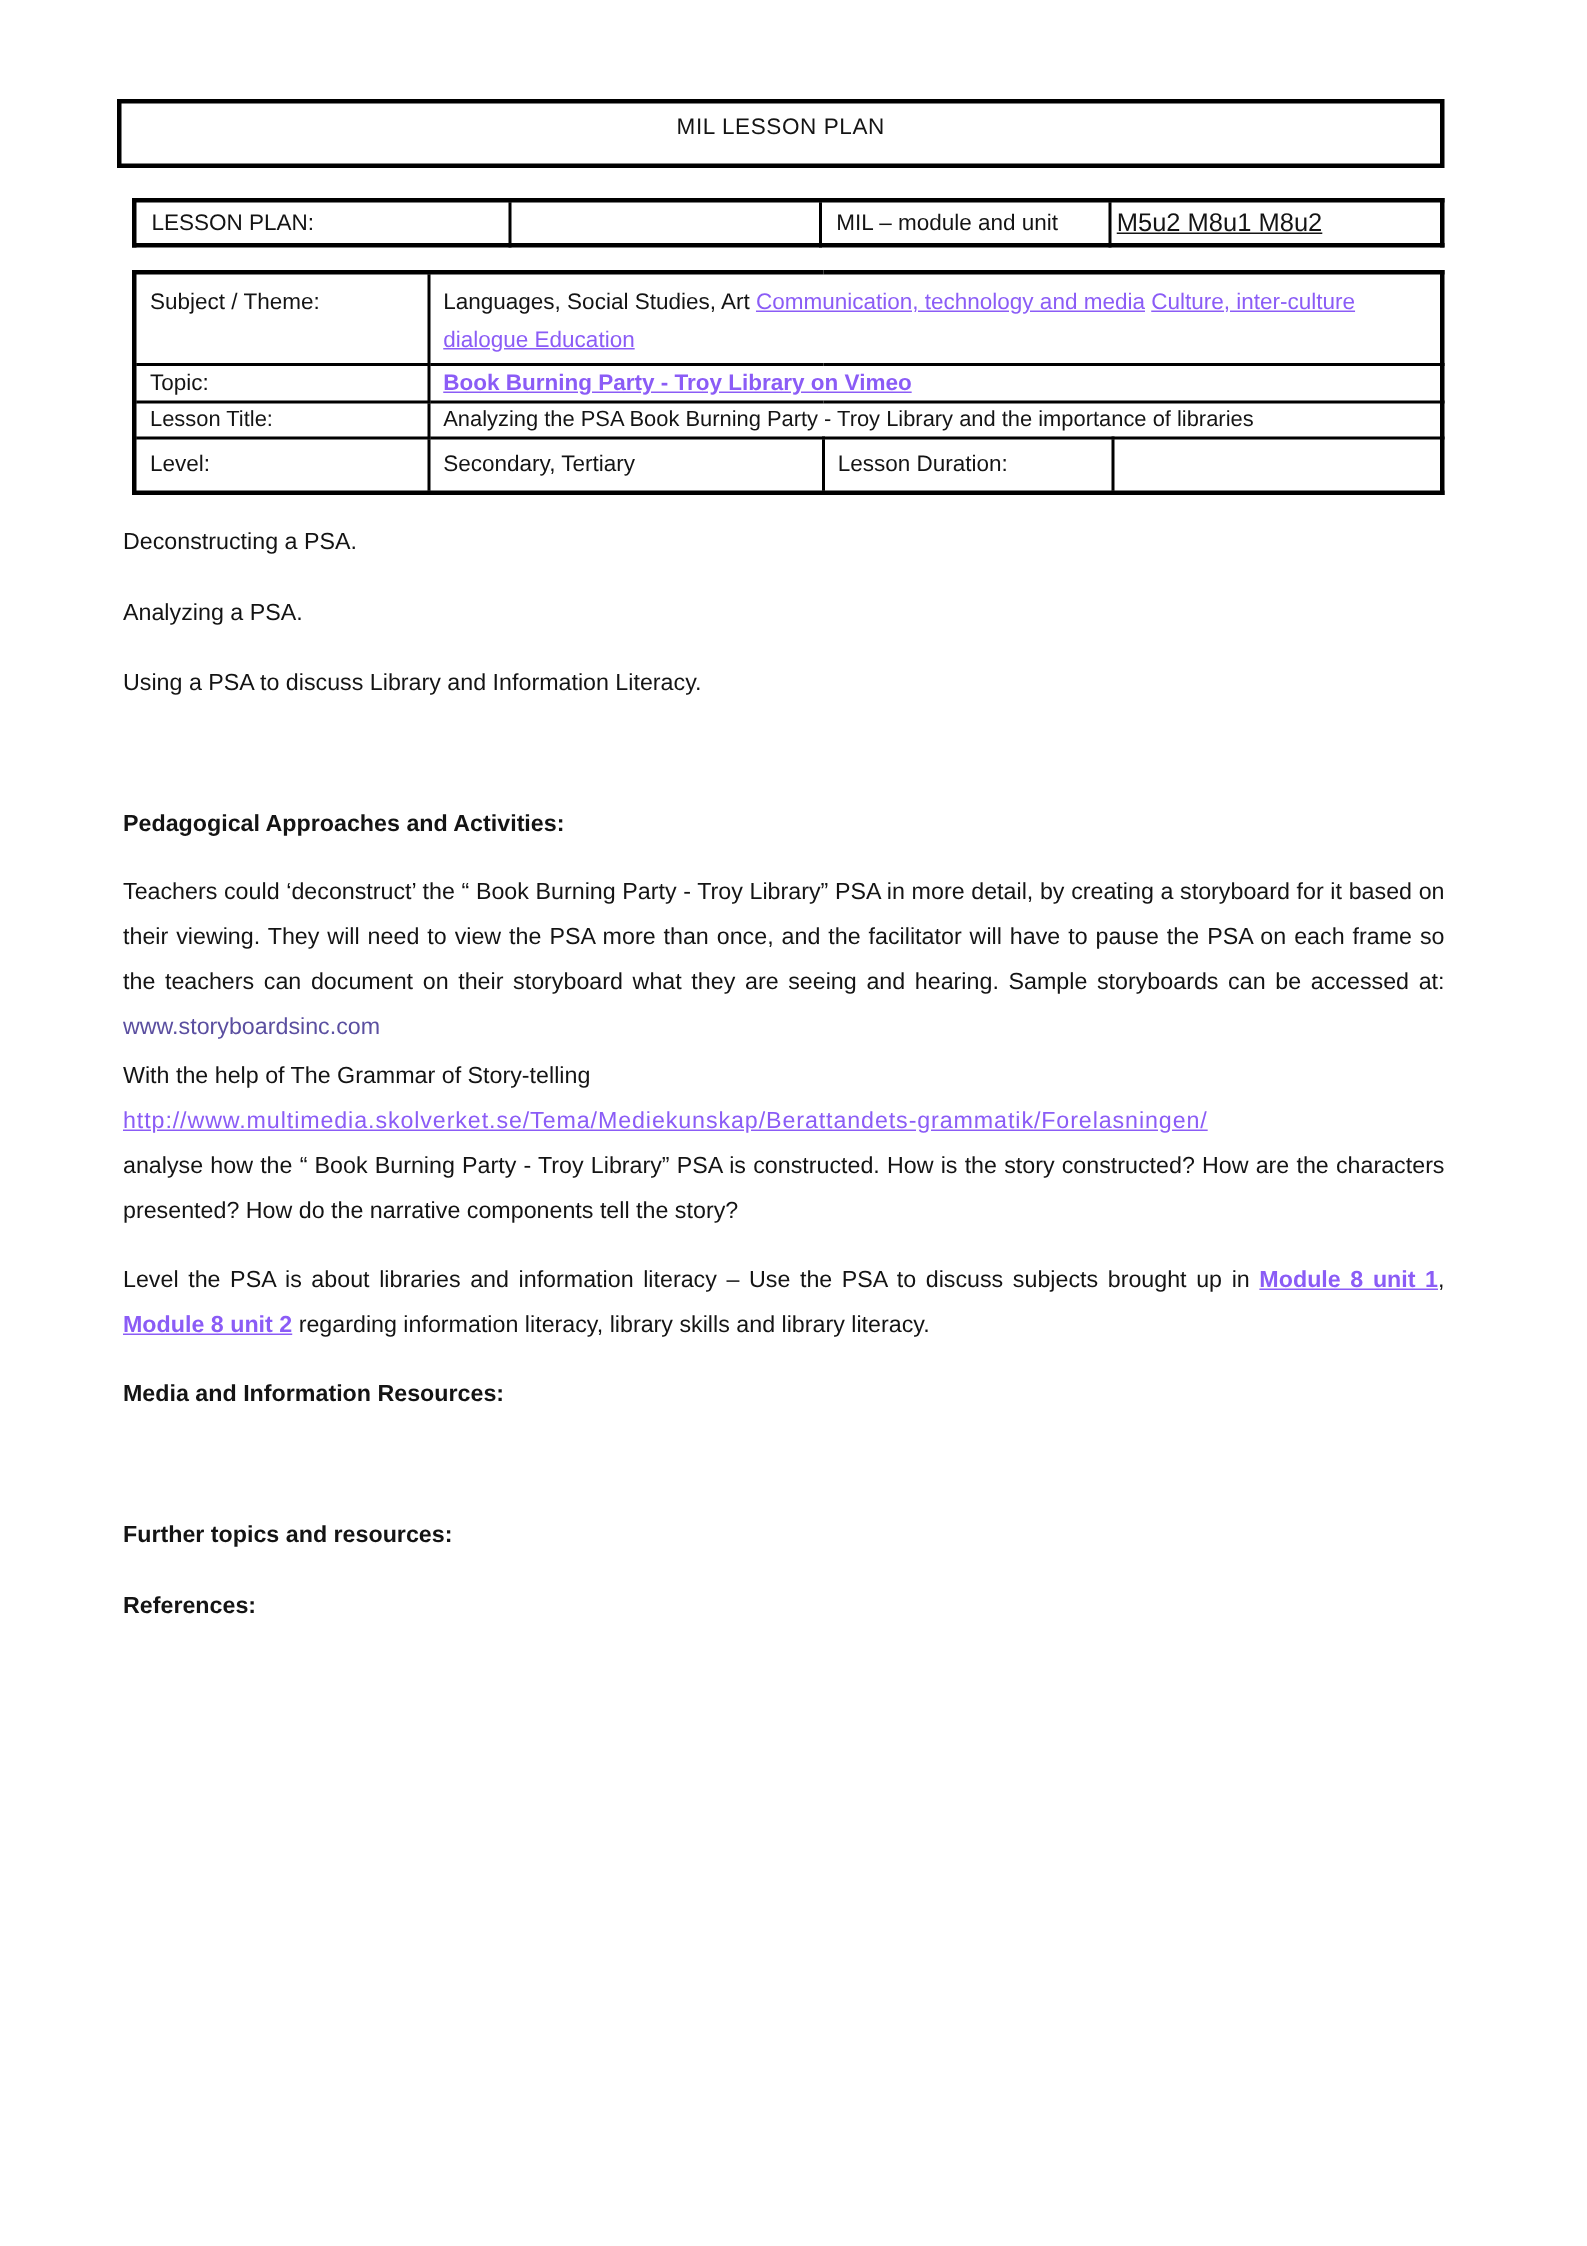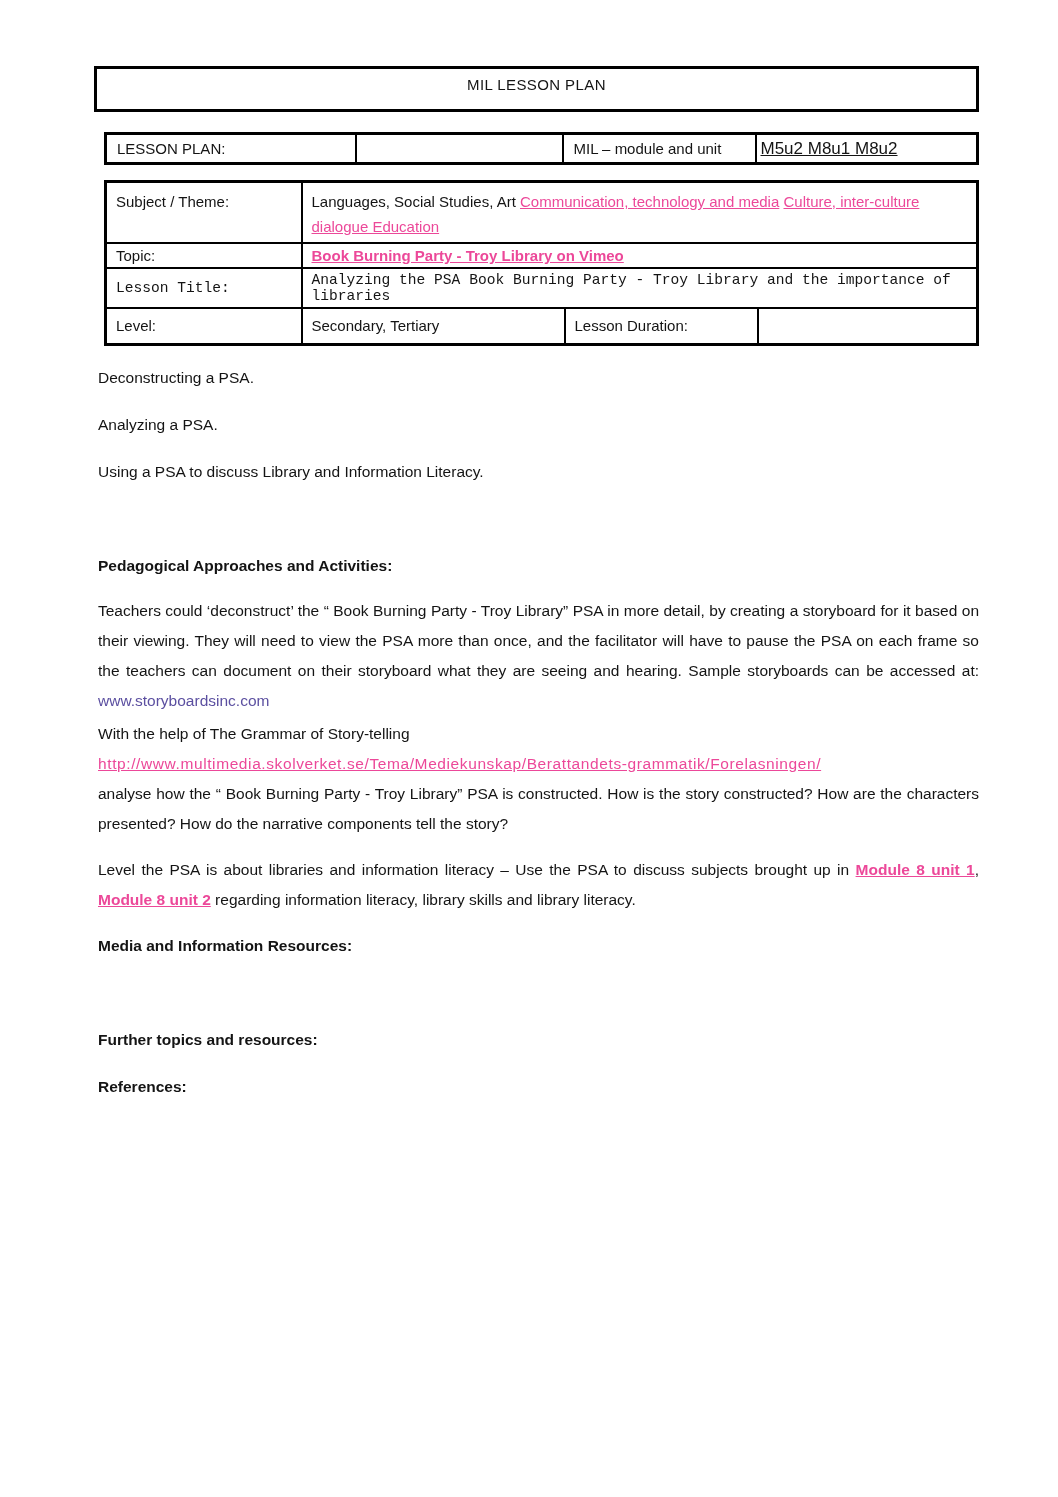--- a/index.html
+++ b/index.html
@@ -5,45 +5,44 @@
   * { box-sizing: border-box; }
   html, body { margin: 0; padding: 0; background: #ffffff; }
   .page {
     position: relative;
     width: 1058px;
     height: 1497px;
     background: #ffffff;
     font-family: "Liberation Sans", sans-serif;
     color: #141414;
     overflow: hidden;
-    padding-left: 16px;
   }
   
   .header-box {
     margin: 66px 0 0 78px;
     width: 885px;
     border: 3px solid #000;
     text-align: center;
     padding: 7px 0 16px 0;
     font-size: 15px;
     letter-spacing: 0.4px;
   }
   
   table { border-collapse: collapse; table-layout: fixed; }
   .t1 { margin: 20px 0 0 88px; width: 872px; border: 3px solid #000; font-size: 15px; }
   .t1 td { border: 2px solid #000; padding: 4px 10px; height: 30px; vertical-align: middle; }
   .t1 .mil-value { font-size: 17px; padding: 2px 4px; text-decoration: underline; }
   .t2 { margin: 15px 0 0 88px; width: 872px; border: 3px solid #000; font-size: 15px; }
   .t2 td { border: 2px solid #000; padding: 3px 9px; vertical-align: middle; }
   .t2 .r-subject td { height: 50px; line-height: 25px; vertical-align: top; padding-top: 6px; }
   .t2 .r-topic td   { height: 21px; }
-  .t2 .r-title td   { height: 20px; font-size: 14.6px; font-family: Liberation Mono, monospace; }
+  .t2 .r-title td   { height: 20px; font-size: 14.6px; }
   .t2 .r-level td   { height: 36px; }
   
-  .link { color: #ec4899; text-decoration: underline; cursor: pointer; }
+  .link { color: #8b5cf6; text-decoration: underline; cursor: pointer; }
   .link.bold { font-weight: bold; }
   .visited-link { color: #5B4FA0; text-decoration: none; cursor: pointer; }
   
   .body-text {
     margin-left: 82px;
     width: 881px;
     font-size: 15.5px;
     line-height: 30px;
   }
   .body-text p { margin: 17px 0 0 0; }

